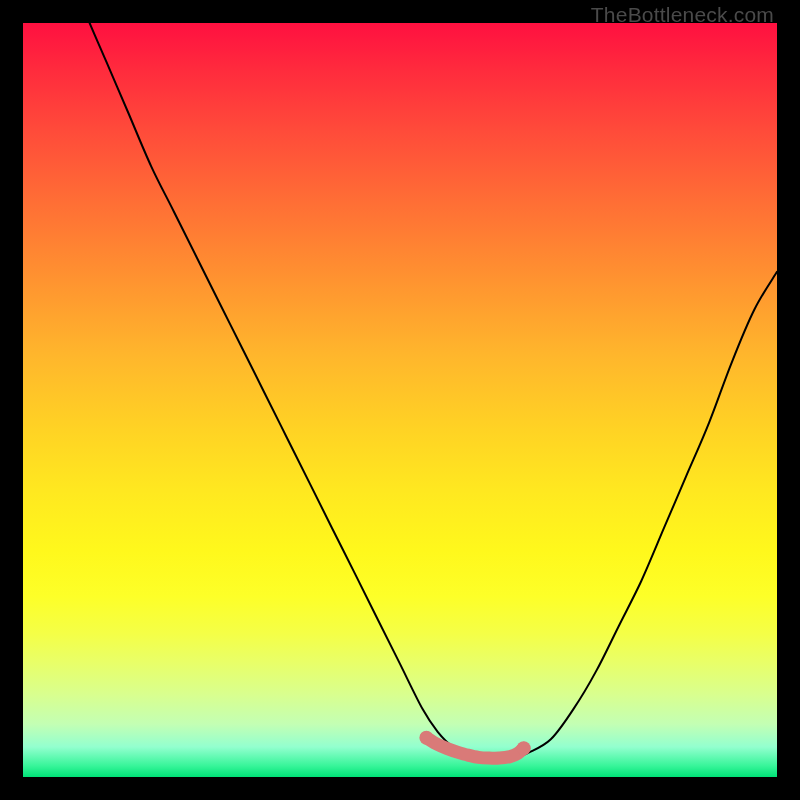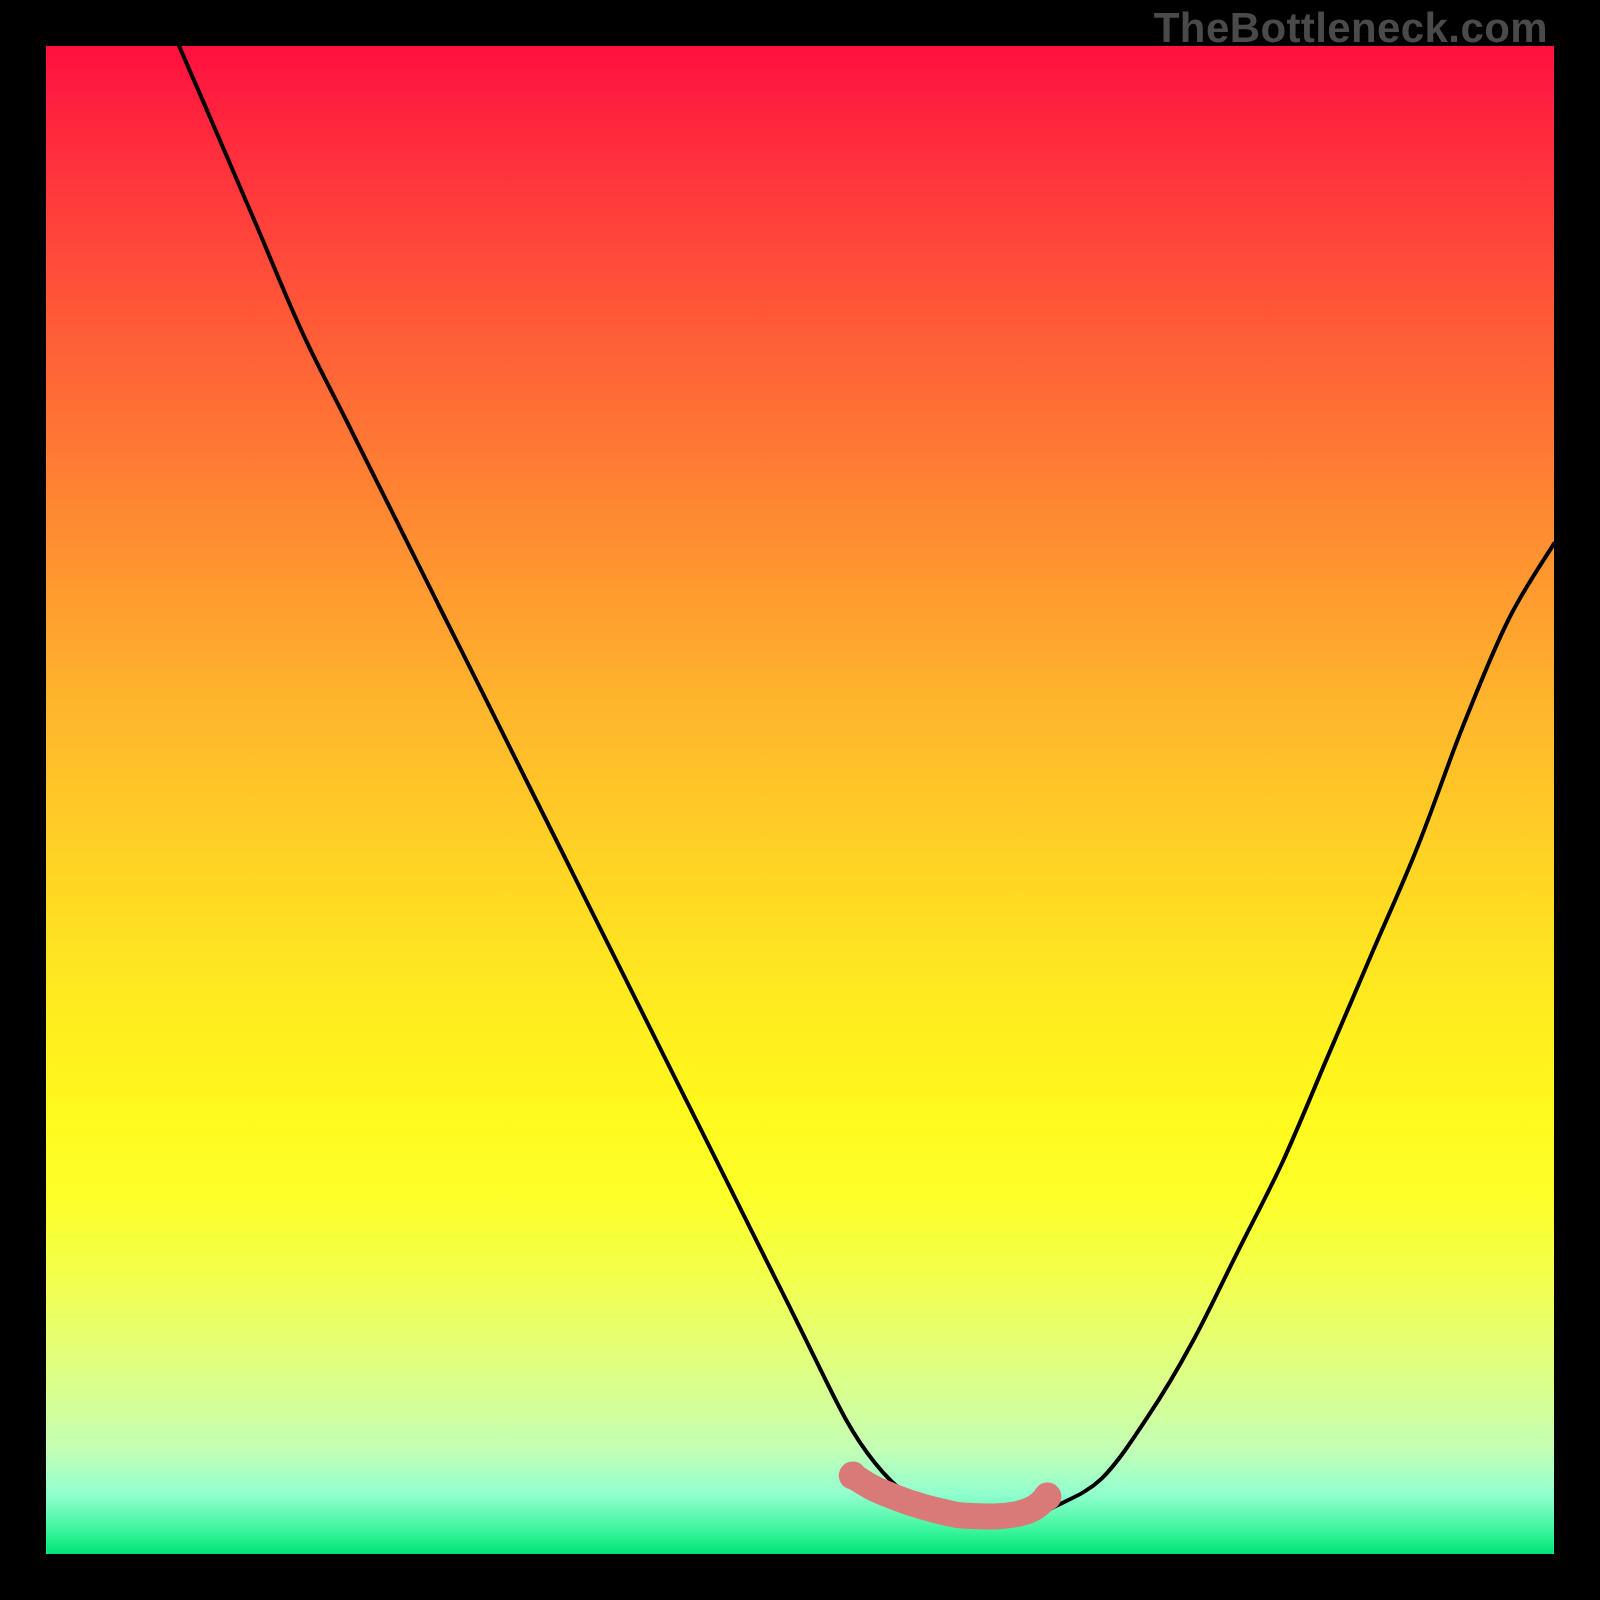--- a/index.html
+++ b/index.html
@@ -43,21 +43,21 @@
       #38f59a 98.5%,
       #00e277 100%
     );
   }
   .watermark {
     position: absolute;
     top: 3px;
     right: 26px;
     color: #4a4a4a;
     font-size: 21px;
-    font-weight: 700;
+    font-weight: 400;
     letter-spacing: 0.2px;
     margin-left: 31px;
   }
   svg.curve {
     position: absolute;
     left: 23px;
     top: 23px;
     width: 754px;
     height: 754px;
     overflow: visible;

